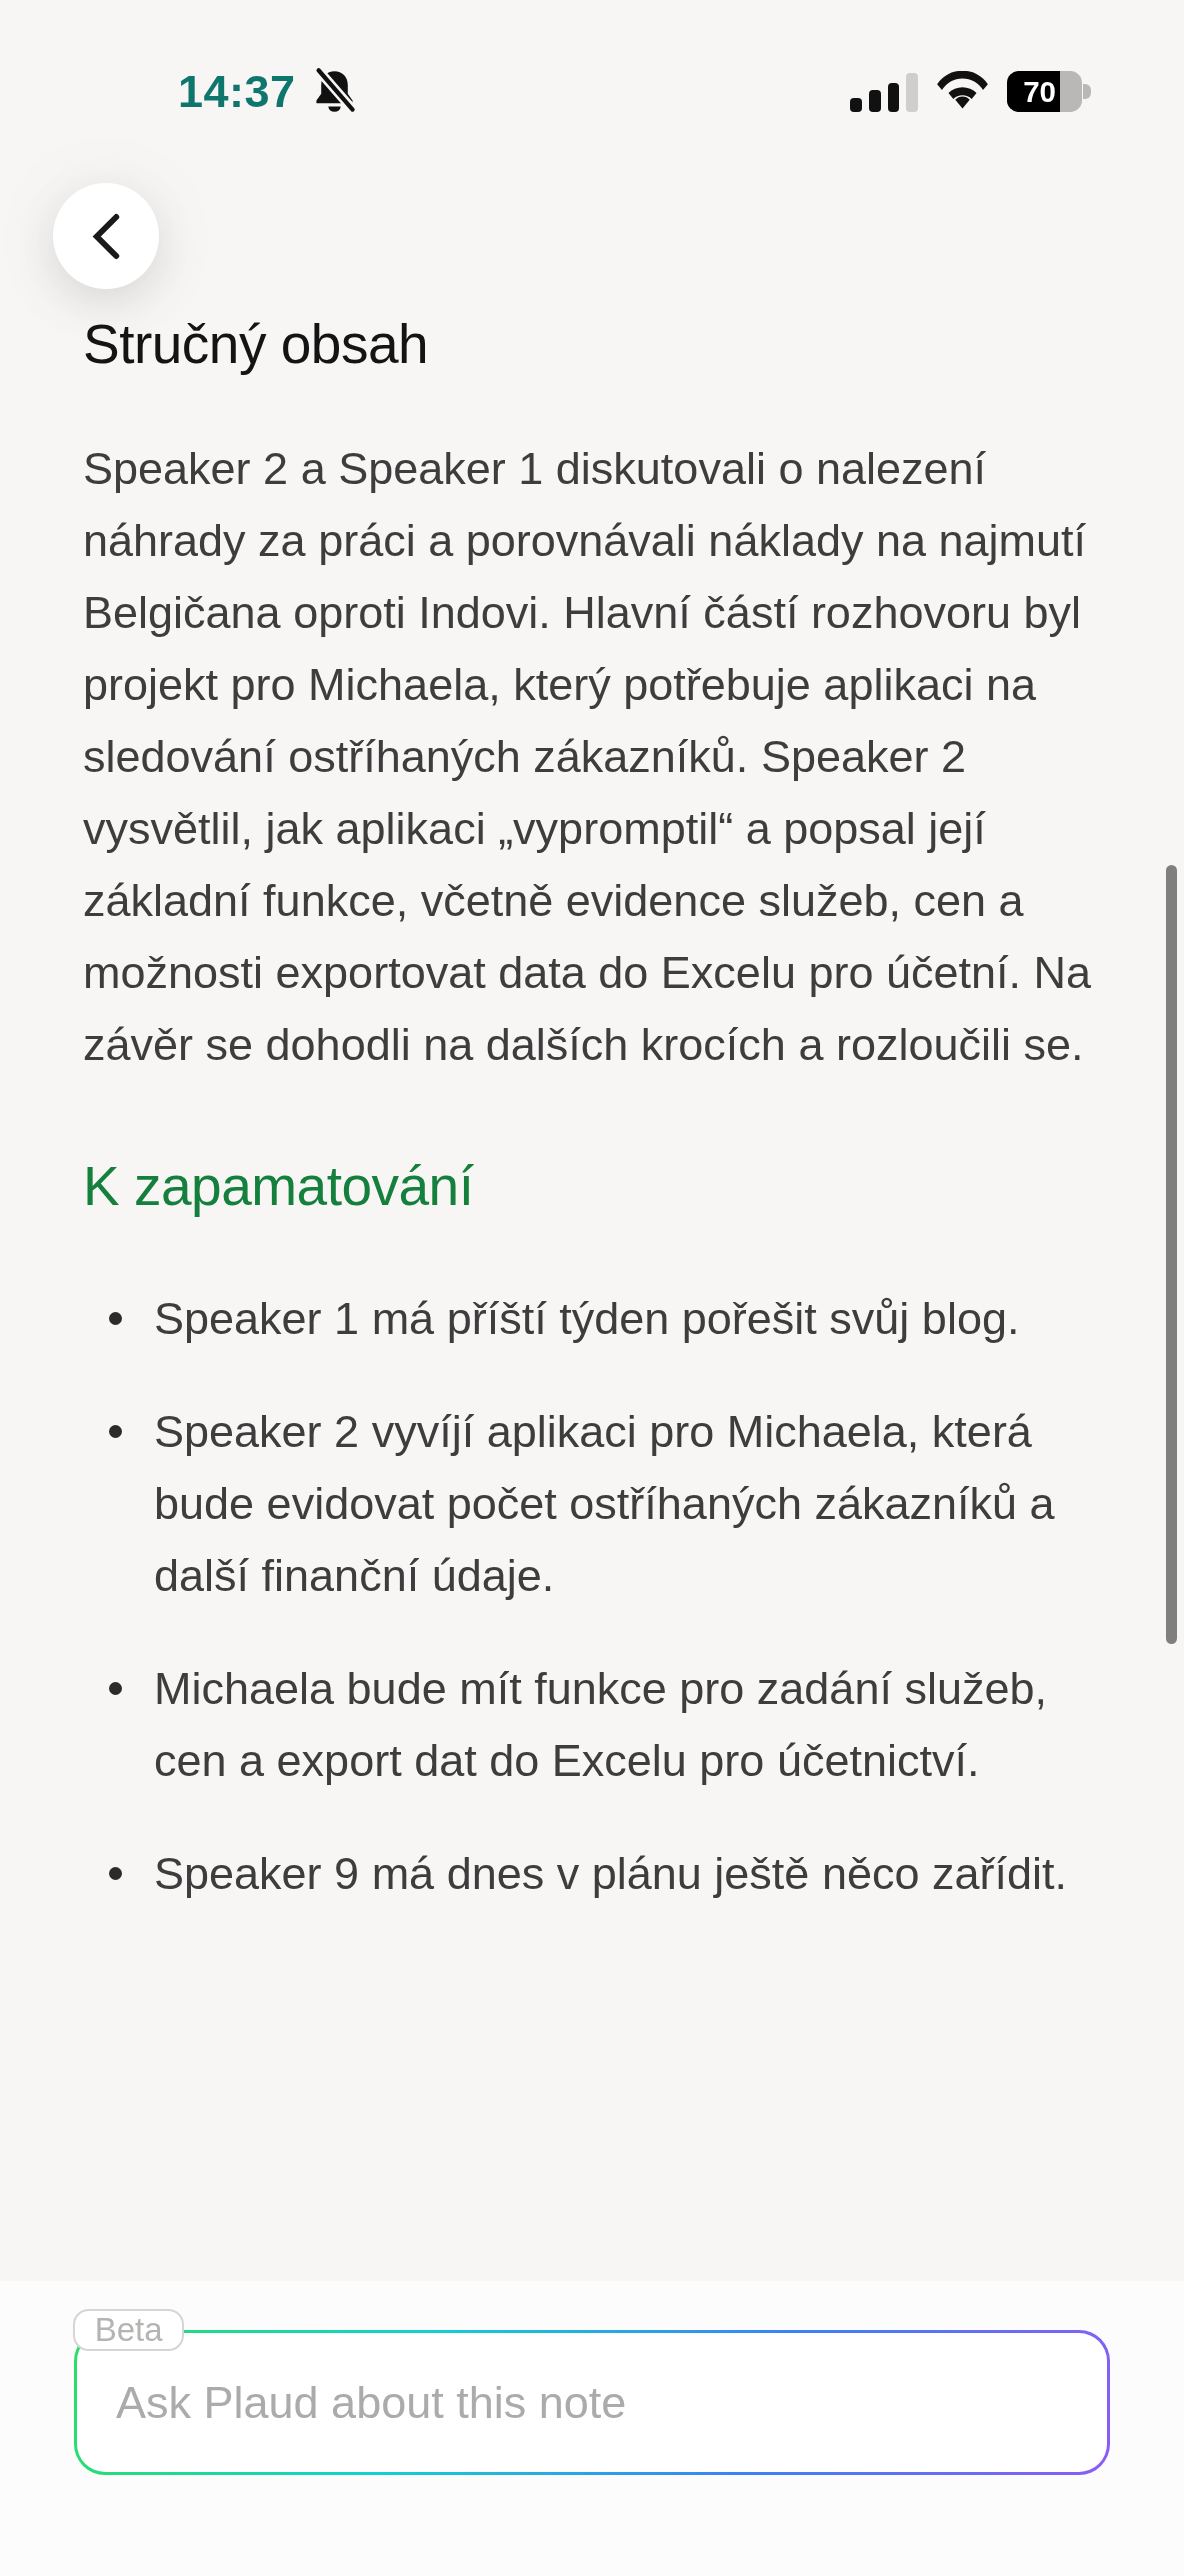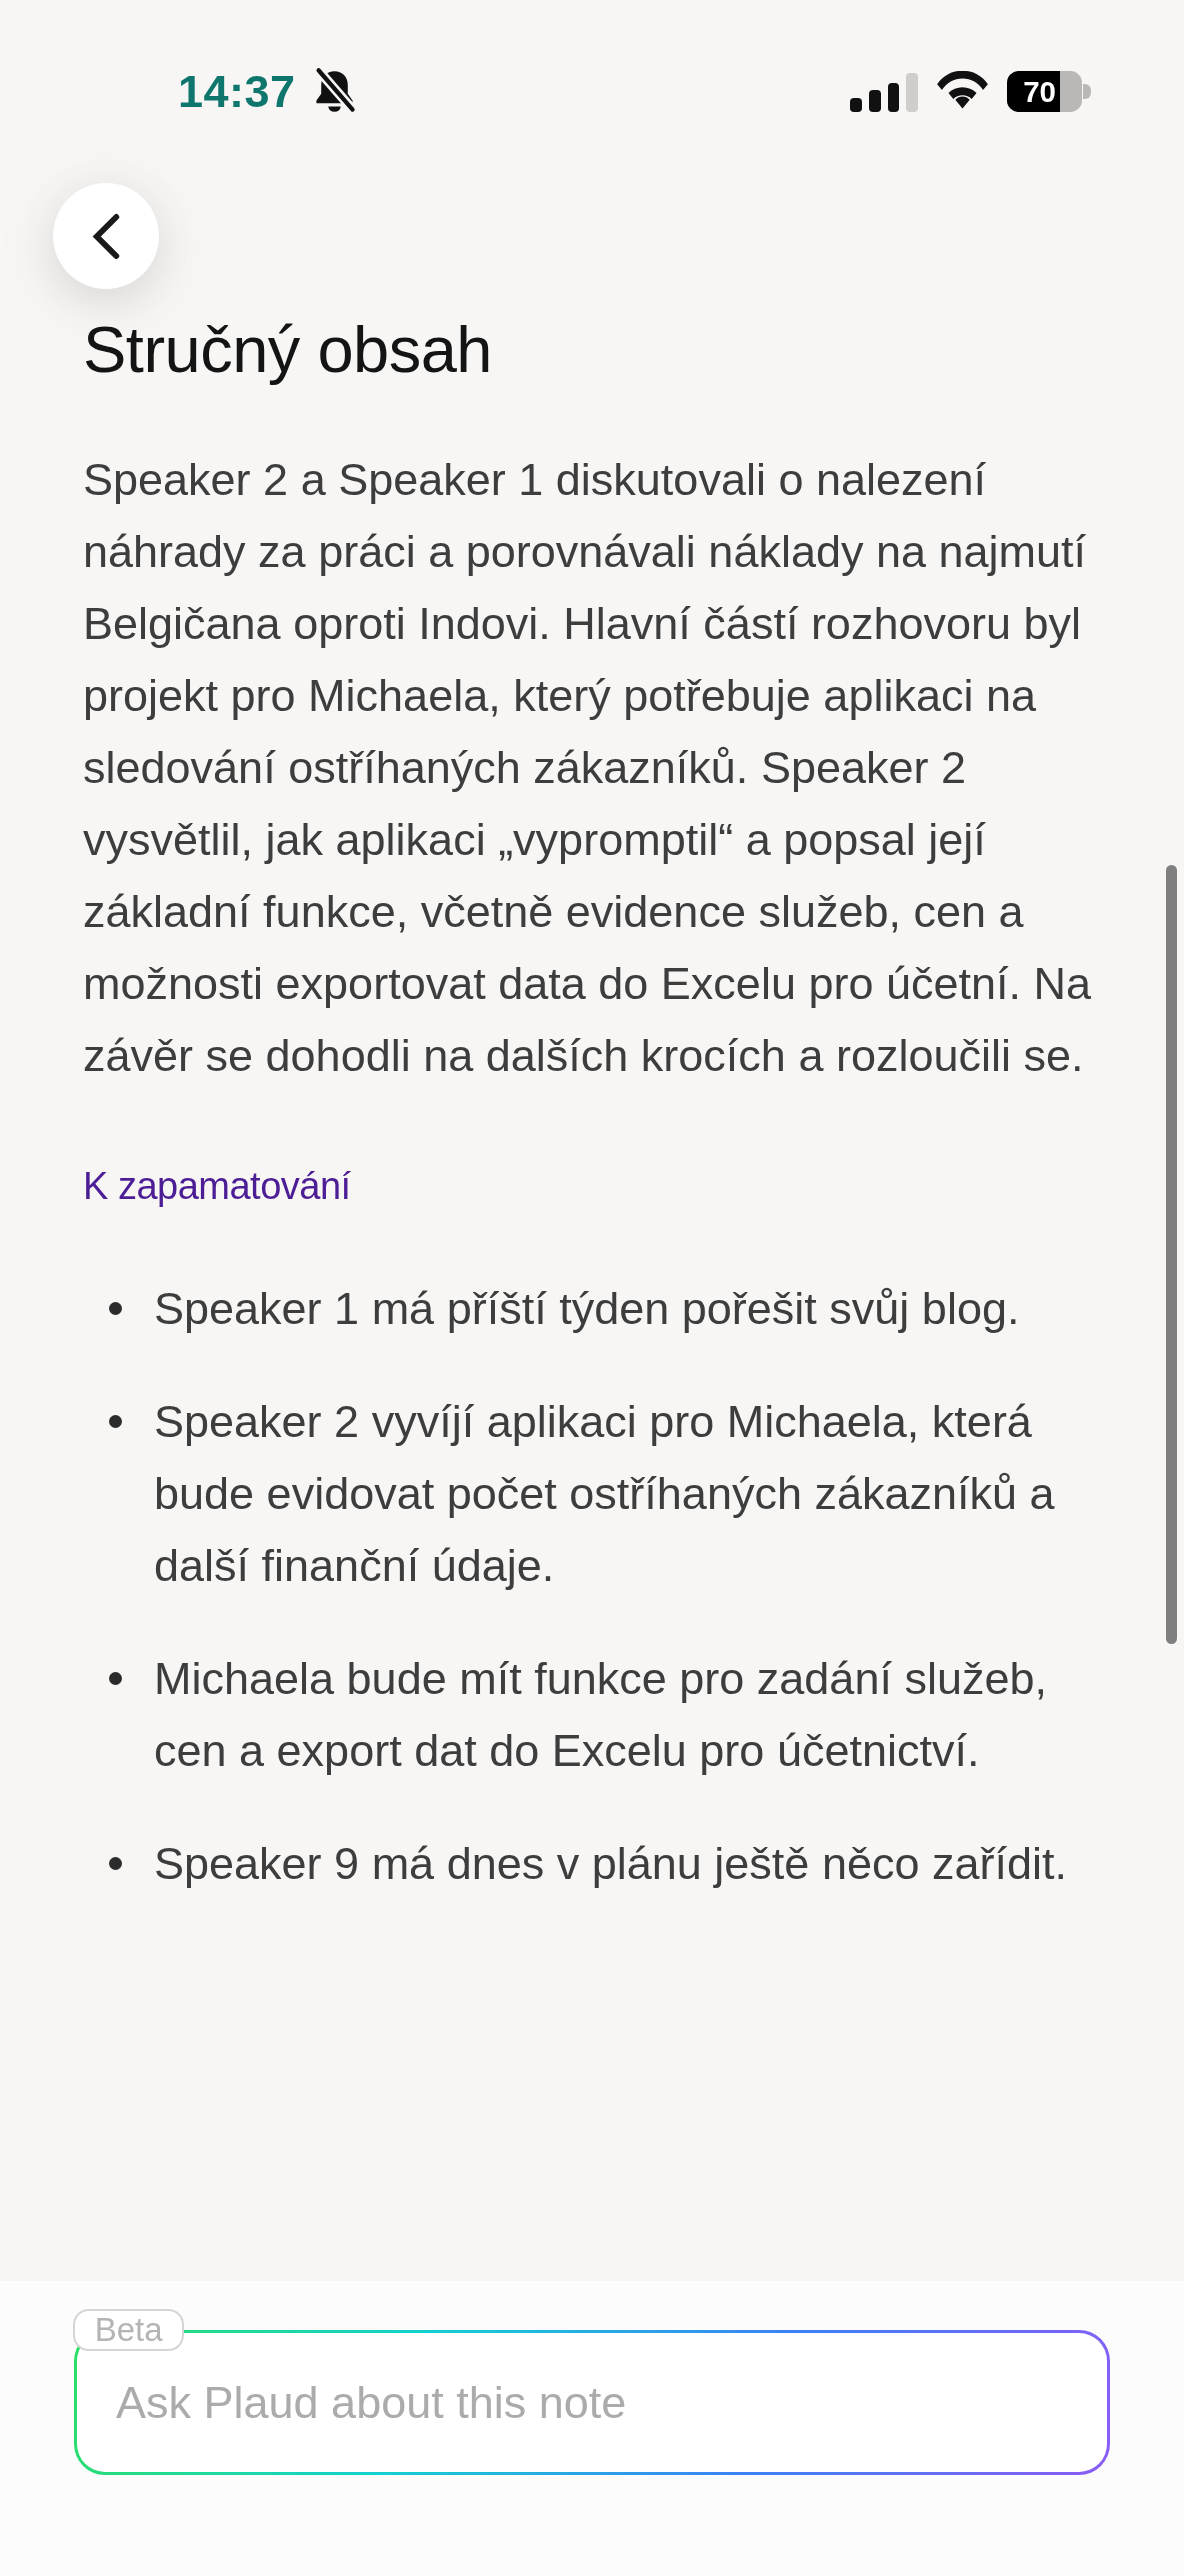--- a/index.html
+++ b/index.html
@@ -42,28 +42,28 @@
   .back-button{
     position:absolute;left:53px;top:183px;width:106px;height:106px;border-radius:50%;
     background:#ffffff;display:flex;align-items:center;justify-content:center;
     box-shadow:0 13.8px 45px rgba(0,0,0,0.10),0 3.9px 88px rgba(0,0,0,0.05);
     cursor:pointer;
   }
   .back-button svg{display:block;}
   
   .content{position:absolute;left:83px;top:312px;width:1022px;}
   .page-title{
-    font-size:65px;font-weight:400;color:#141414;letter-spacing:-0.5px;
+    font-size:55px;font-weight:400;color:#141414;letter-spacing:-0.5px;
     margin:0 0 57px 0;
   }
   .summary-paragraph{
     font-size:45px;line-height:72px;color:#3d3d3d;margin:0 0 73px 0;
   }
   .section-title{
-    font-size:38px;font-weight:400;color:#4c1d95;letter-spacing:-0.5px;
+    font-size:55px;font-weight:400;color:#15803d;letter-spacing:-0.5px;
     margin:0 0 65px 0;
   }
   .takeaway-list{list-style:none;margin:0;padding:0;}
   .takeaway-list li{
     position:relative;padding-left:71px;font-size:45px;line-height:72px;
     color:#3d3d3d;margin-bottom:41px;
   }
   .takeaway-list li::before{
     content:"";position:absolute;left:25.5px;top:28.5px;width:13.8px;height:13.8px;
     border-radius:50%;background:#2b2b2b;

